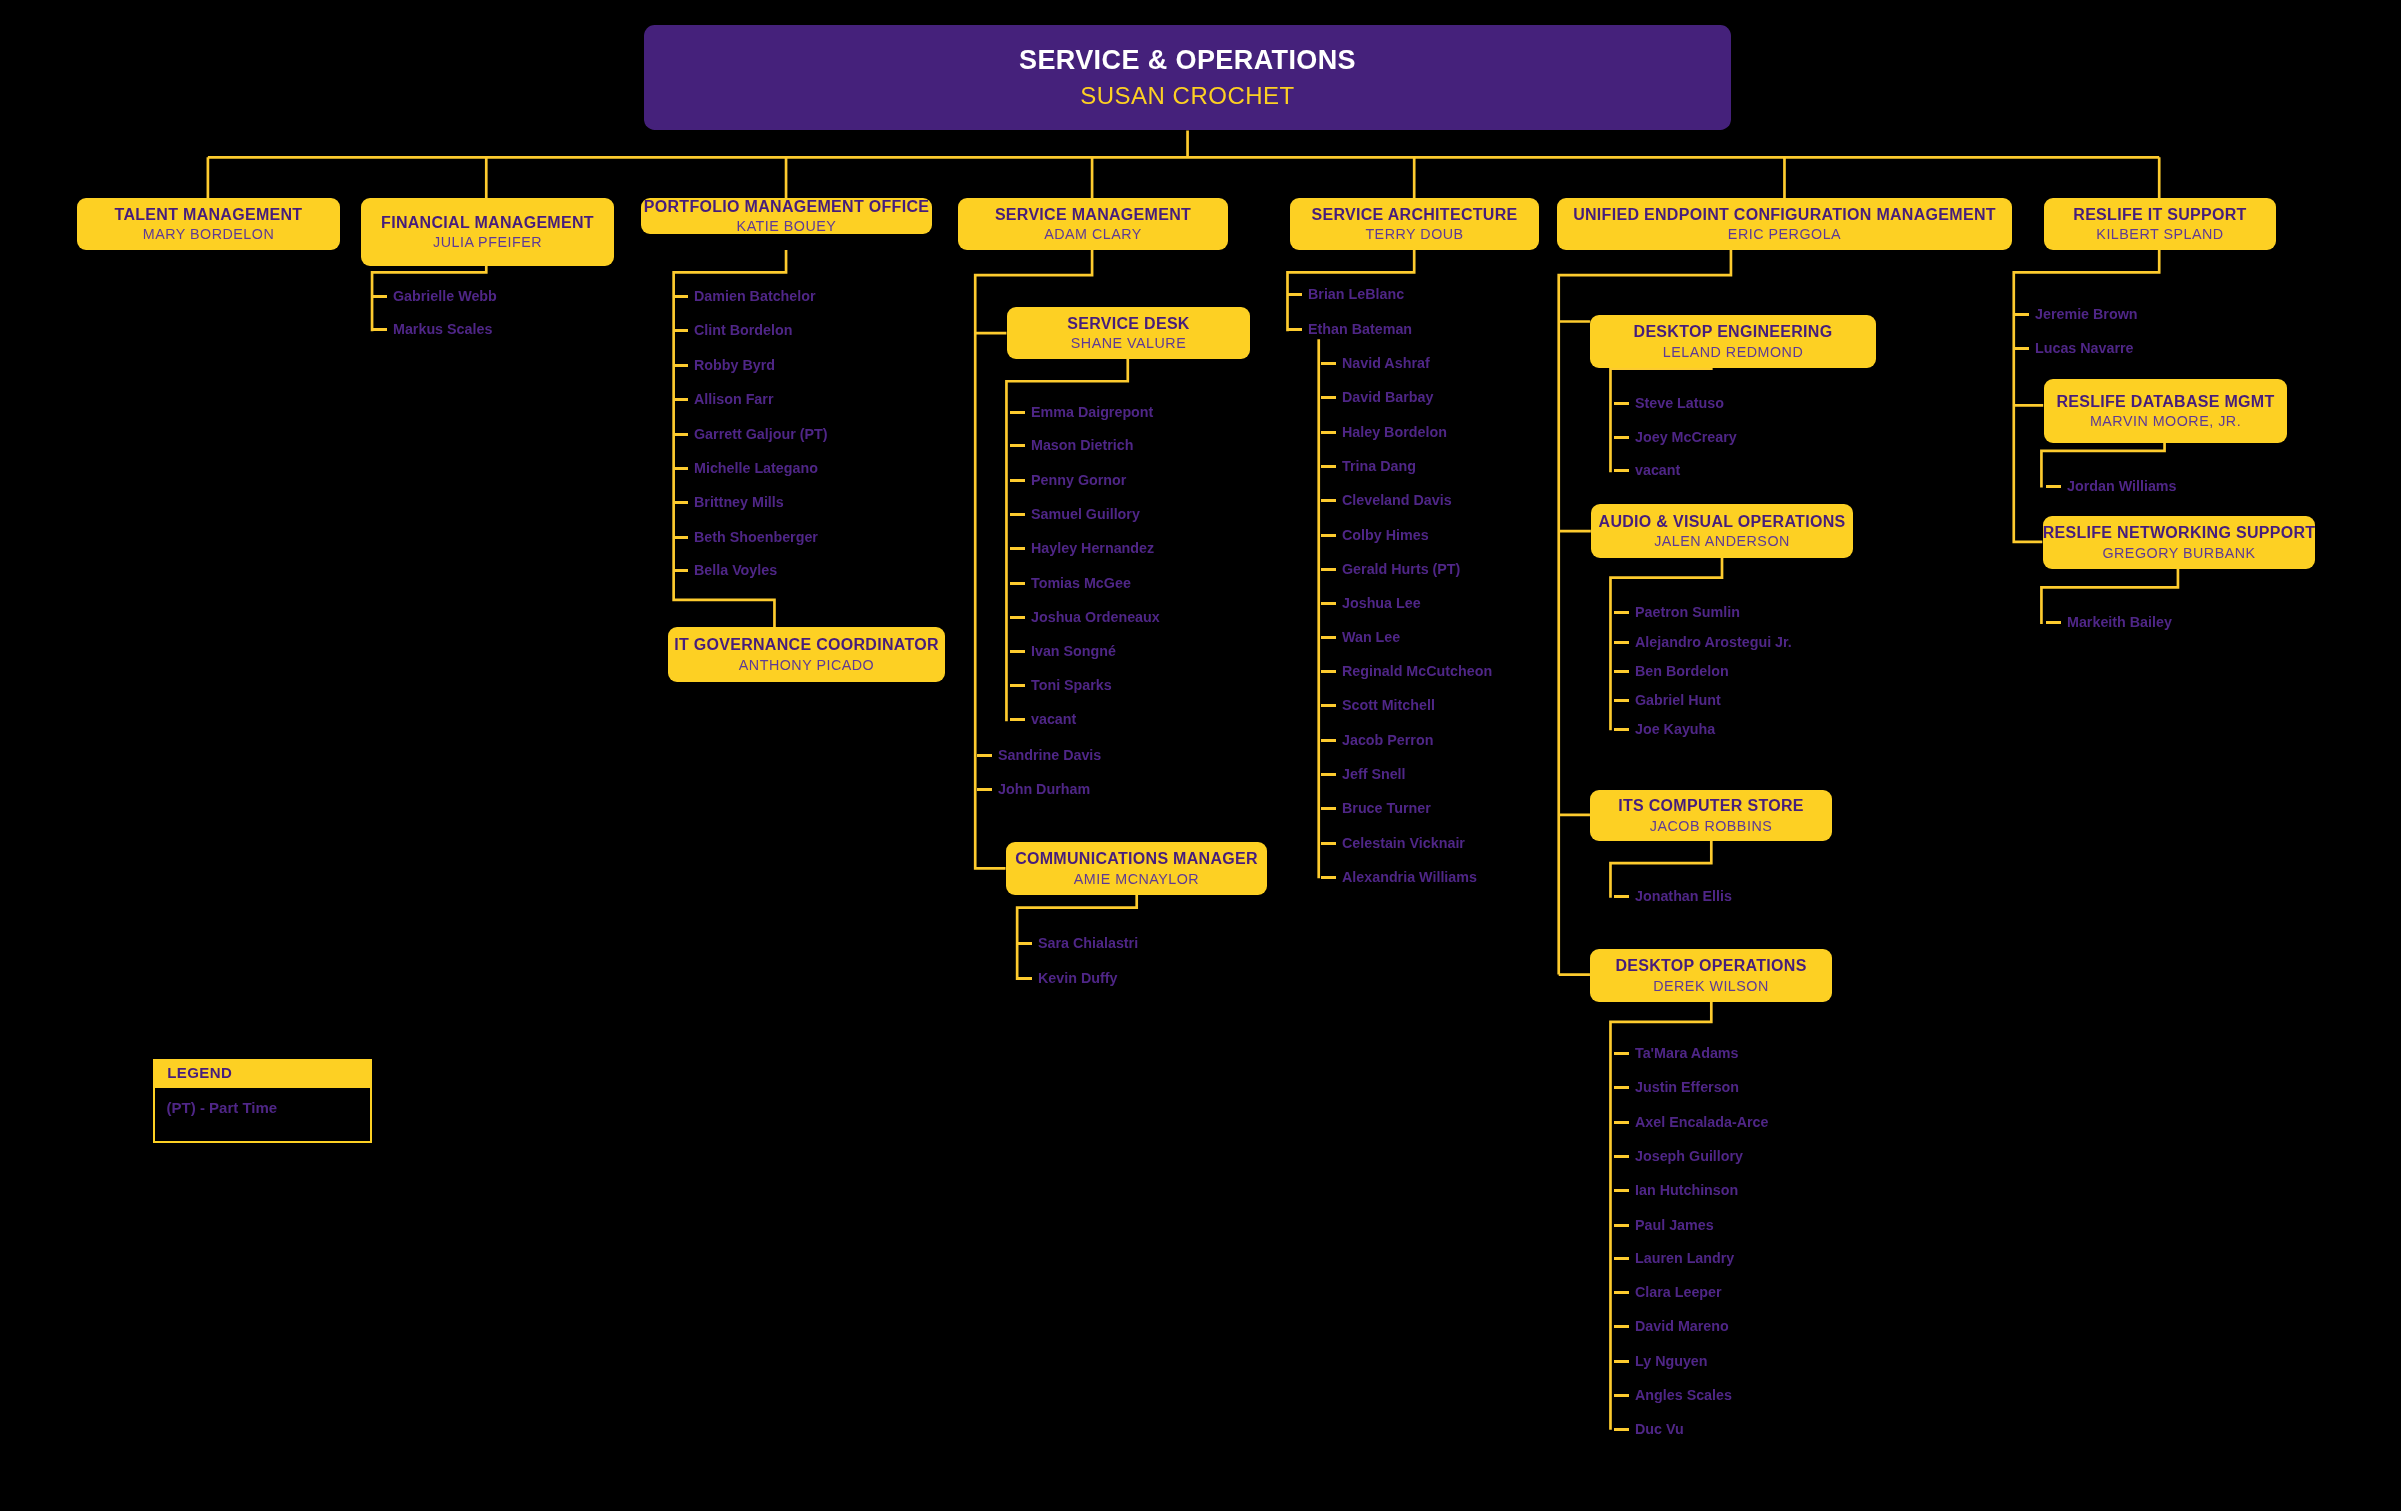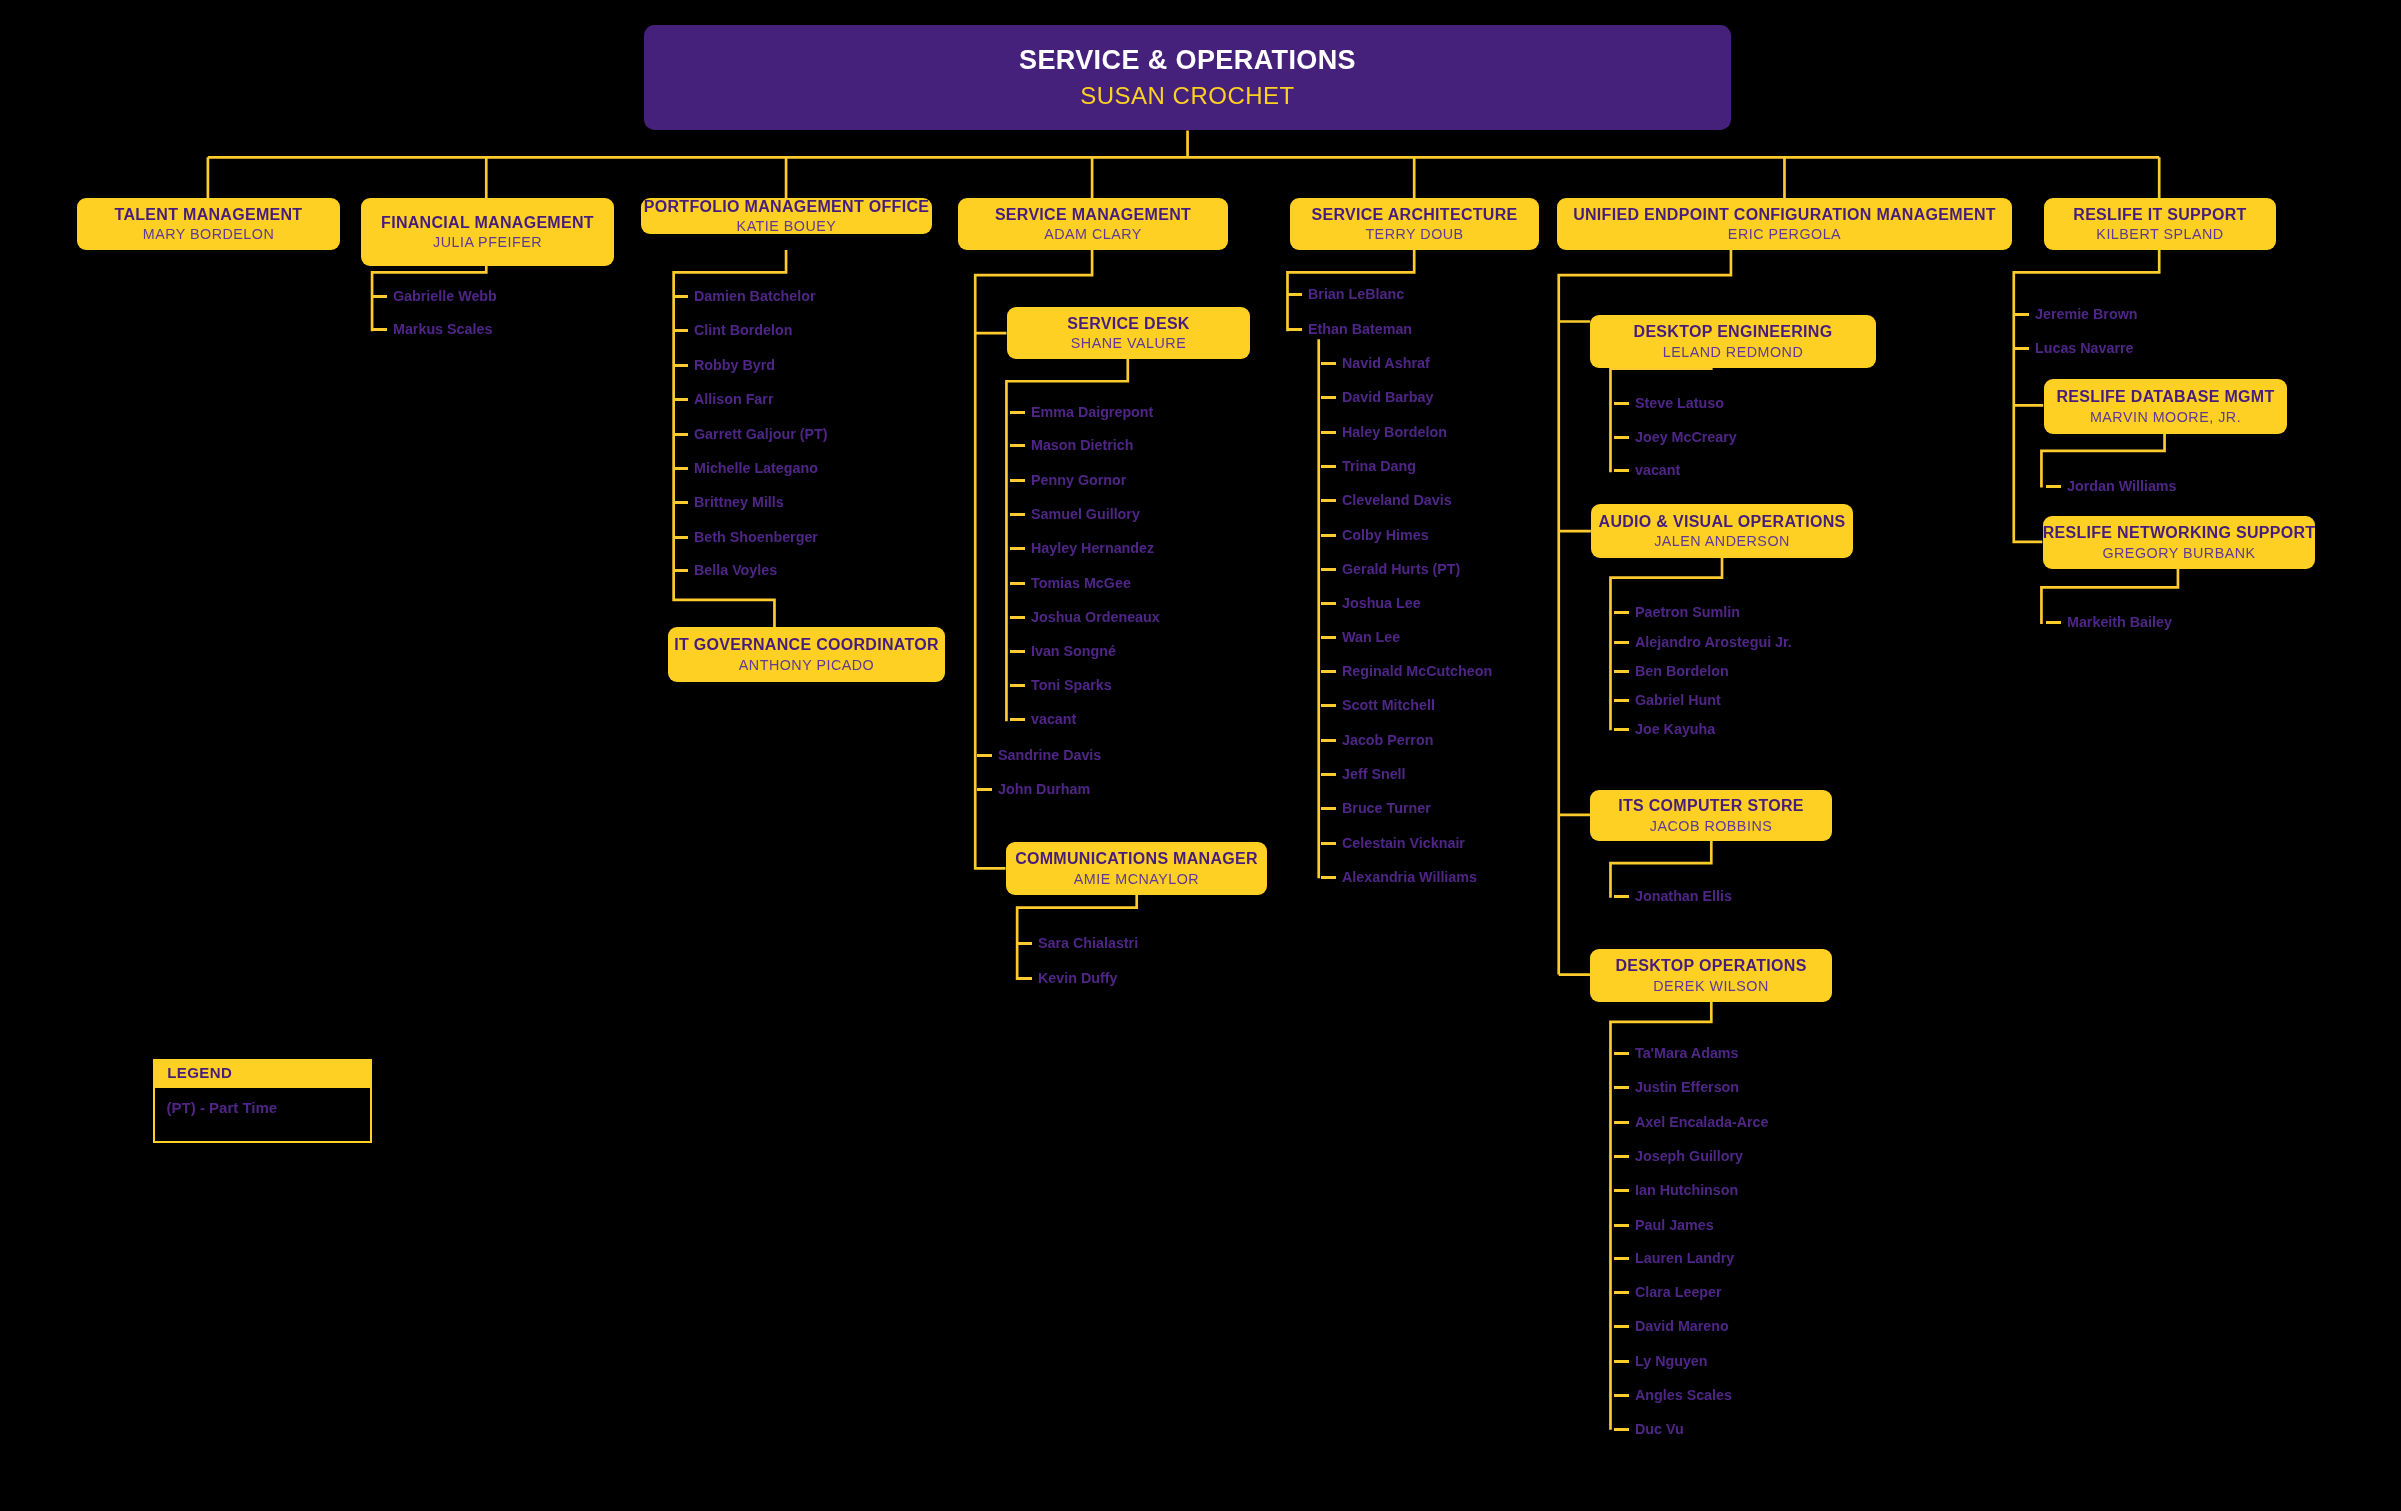--- a/index.html
+++ b/index.html
@@ -133,21 +133,21 @@
     <div class="box-person">JALEN ANDERSON</div>
   </div>
   <div class="box" style="left:1590px;top:790px;width:242px;height:51px;justify-content:center;">
     <div class="box-title">ITS COMPUTER STORE</div>
     <div class="box-person">JACOB ROBBINS</div>
   </div>
   <div class="box" style="left:1590px;top:949px;width:242px;height:53px;">
     <div class="box-title">DESKTOP OPERATIONS</div>
     <div class="box-person">DEREK WILSON</div>
   </div>
-  <div class="box" style="left:2044px;top:379px;width:243px;height:55px;">
+  <div class="box" style="left:2044px;top:379px;width:243px;height:64px;">
     <div class="box-title">RESLIFE DATABASE MGMT</div>
     <div class="box-person">MARVIN MOORE, JR.</div>
   </div>
   <div class="box" style="left:2043px;top:516px;width:272px;height:53px;">
     <div class="box-title">RESLIFE NETWORKING SUPPORT</div>
     <div class="box-person">GREGORY BURBANK</div>
   </div>
 
   <div class="list-layer">
       <div class="member" style="left: 393px; top: 286px;">Gabrielle Webb</div>

